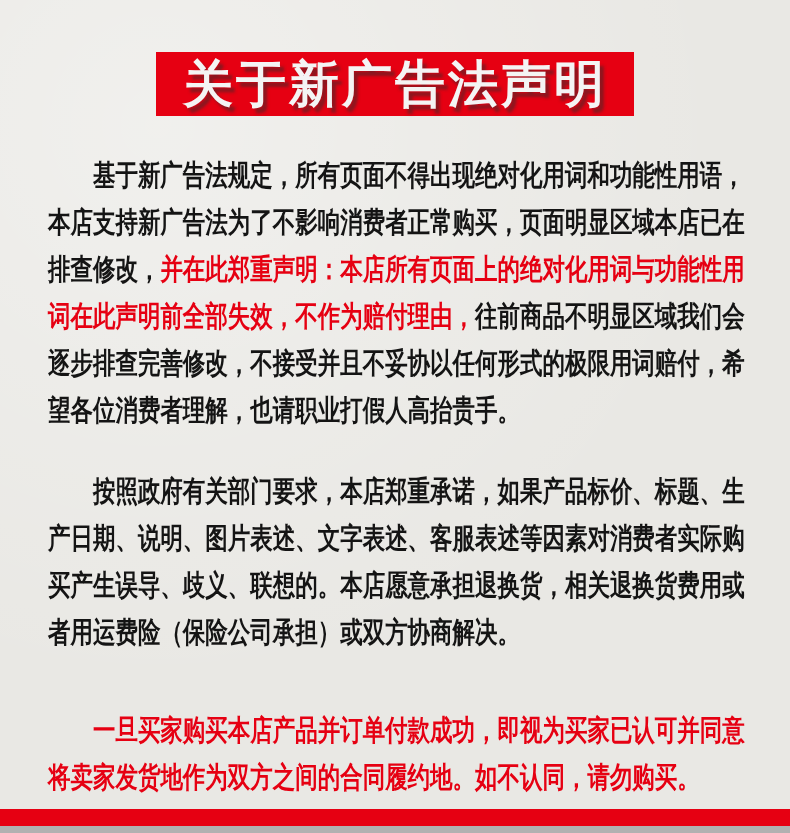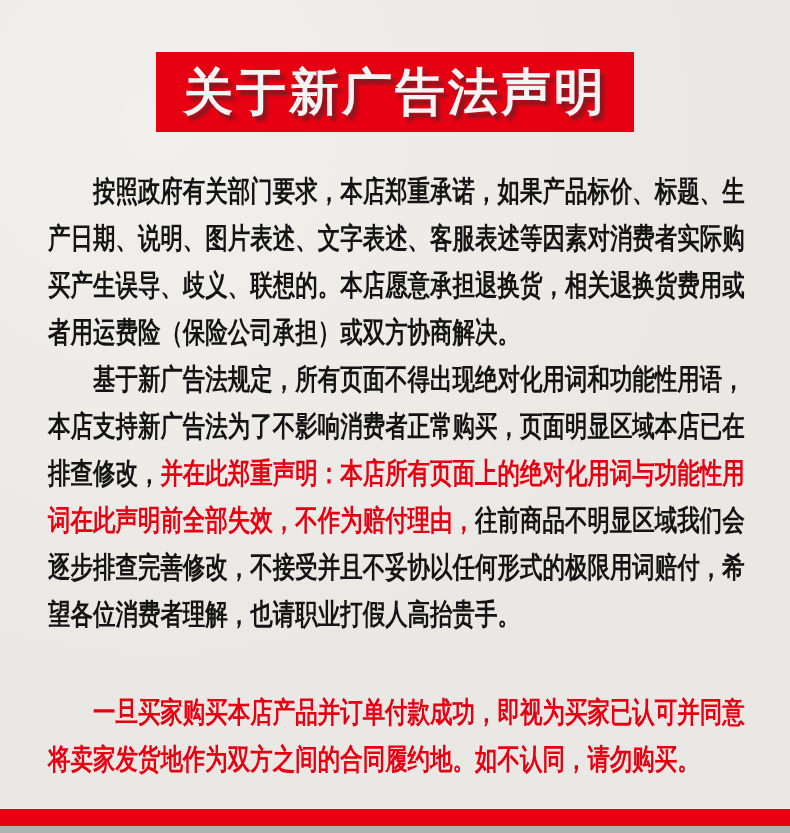--- a/index.html
+++ b/index.html
@@ -12,21 +12,21 @@
     width: 790px;
     height: 833px;
     margin: 0 auto;
     background:
       radial-gradient(circle at 20% 15%, rgba(255,255,255,0.35), rgba(255,255,255,0) 60%),
       var(--page-background, #e9e8e4);
     overflow: hidden;
   }
   .banner {
     width: 478px;
-    height: 80px;
+    height: 64px;
     margin: 52px auto 0 auto;
     background: var(--banner-red, #e60012);
     display: flex;
     align-items: center;
     justify-content: center;
   }
   .banner .title {
     color: #f4f4f4;
     font-size: 50px;
     font-weight: 700;
@@ -70,34 +70,34 @@
 <body>
 
 <div class="page">
 
   <div class="banner">
     <span class="title">关于新广告法声明</span>
   </div>
 
   <div class="content">
 
-    <div class="para gap-a">
-      <div class="line indent"><span class="seg">按照政府有关部门要求，本店郑重承诺，如果产品标价、标题、生</span></div>
-      <div class="line"><span class="seg">产日期、说明、图片表述、文字表述、客服表述等因素对消费者实际购</span></div>
-      <div class="line"><span class="seg">买产生误导、歧义、联想的。本店愿意承担退换货，相关退换货费用或</span></div>
-      <div class="line"><span class="seg">者用运费险（保险公司承担）或双方协商解决。</span></div>
-    </div>
-
     <div class="para">
       <div class="line indent"><span class="seg">基于新广告法规定，所有页面不得出现绝对化用词和功能性用语，</span></div>
       <div class="line"><span class="seg">本店支持新广告法为了不影响消费者正常购买，页面明显区域本店已在</span></div>
       <div class="line"><span class="seg">排查修改，</span><span class="seg c-red">并在此郑重声明：本店所有页面上的绝对化用词与功能性用</span></div>
       <div class="line"><span class="seg c-red">词在此声明前全部失效，不作为赔付理由，</span><span class="seg">往前商品不明显区域我们会</span></div>
       <div class="line"><span class="seg">逐步排查完善修改，不接受并且不妥协以任何形式的极限用词赔付，希</span></div>
       <div class="line"><span class="seg">望各位消费者理解，也请职业打假人高抬贵手。</span></div>
+    </div>
+
+    <div class="para gap-a">
+      <div class="line indent"><span class="seg">按照政府有关部门要求，本店郑重承诺，如果产品标价、标题、生</span></div>
+      <div class="line"><span class="seg">产日期、说明、图片表述、文字表述、客服表述等因素对消费者实际购</span></div>
+      <div class="line"><span class="seg">买产生误导、歧义、联想的。本店愿意承担退换货，相关退换货费用或</span></div>
+      <div class="line"><span class="seg">者用运费险（保险公司承担）或双方协商解决。</span></div>
     </div>
 
     <div class="para gap-b">
       <div class="line indent"><span class="seg c-red">一旦买家购买本店产品并订单付款成功，即视为买家已认可并同意</span></div>
       <div class="line"><span class="seg c-red">将卖家发货地作为双方之间的合同履约地。如不认同，请勿购买。</span></div>
     </div>
 
   </div>
 
   <div class="bottom-bar">

